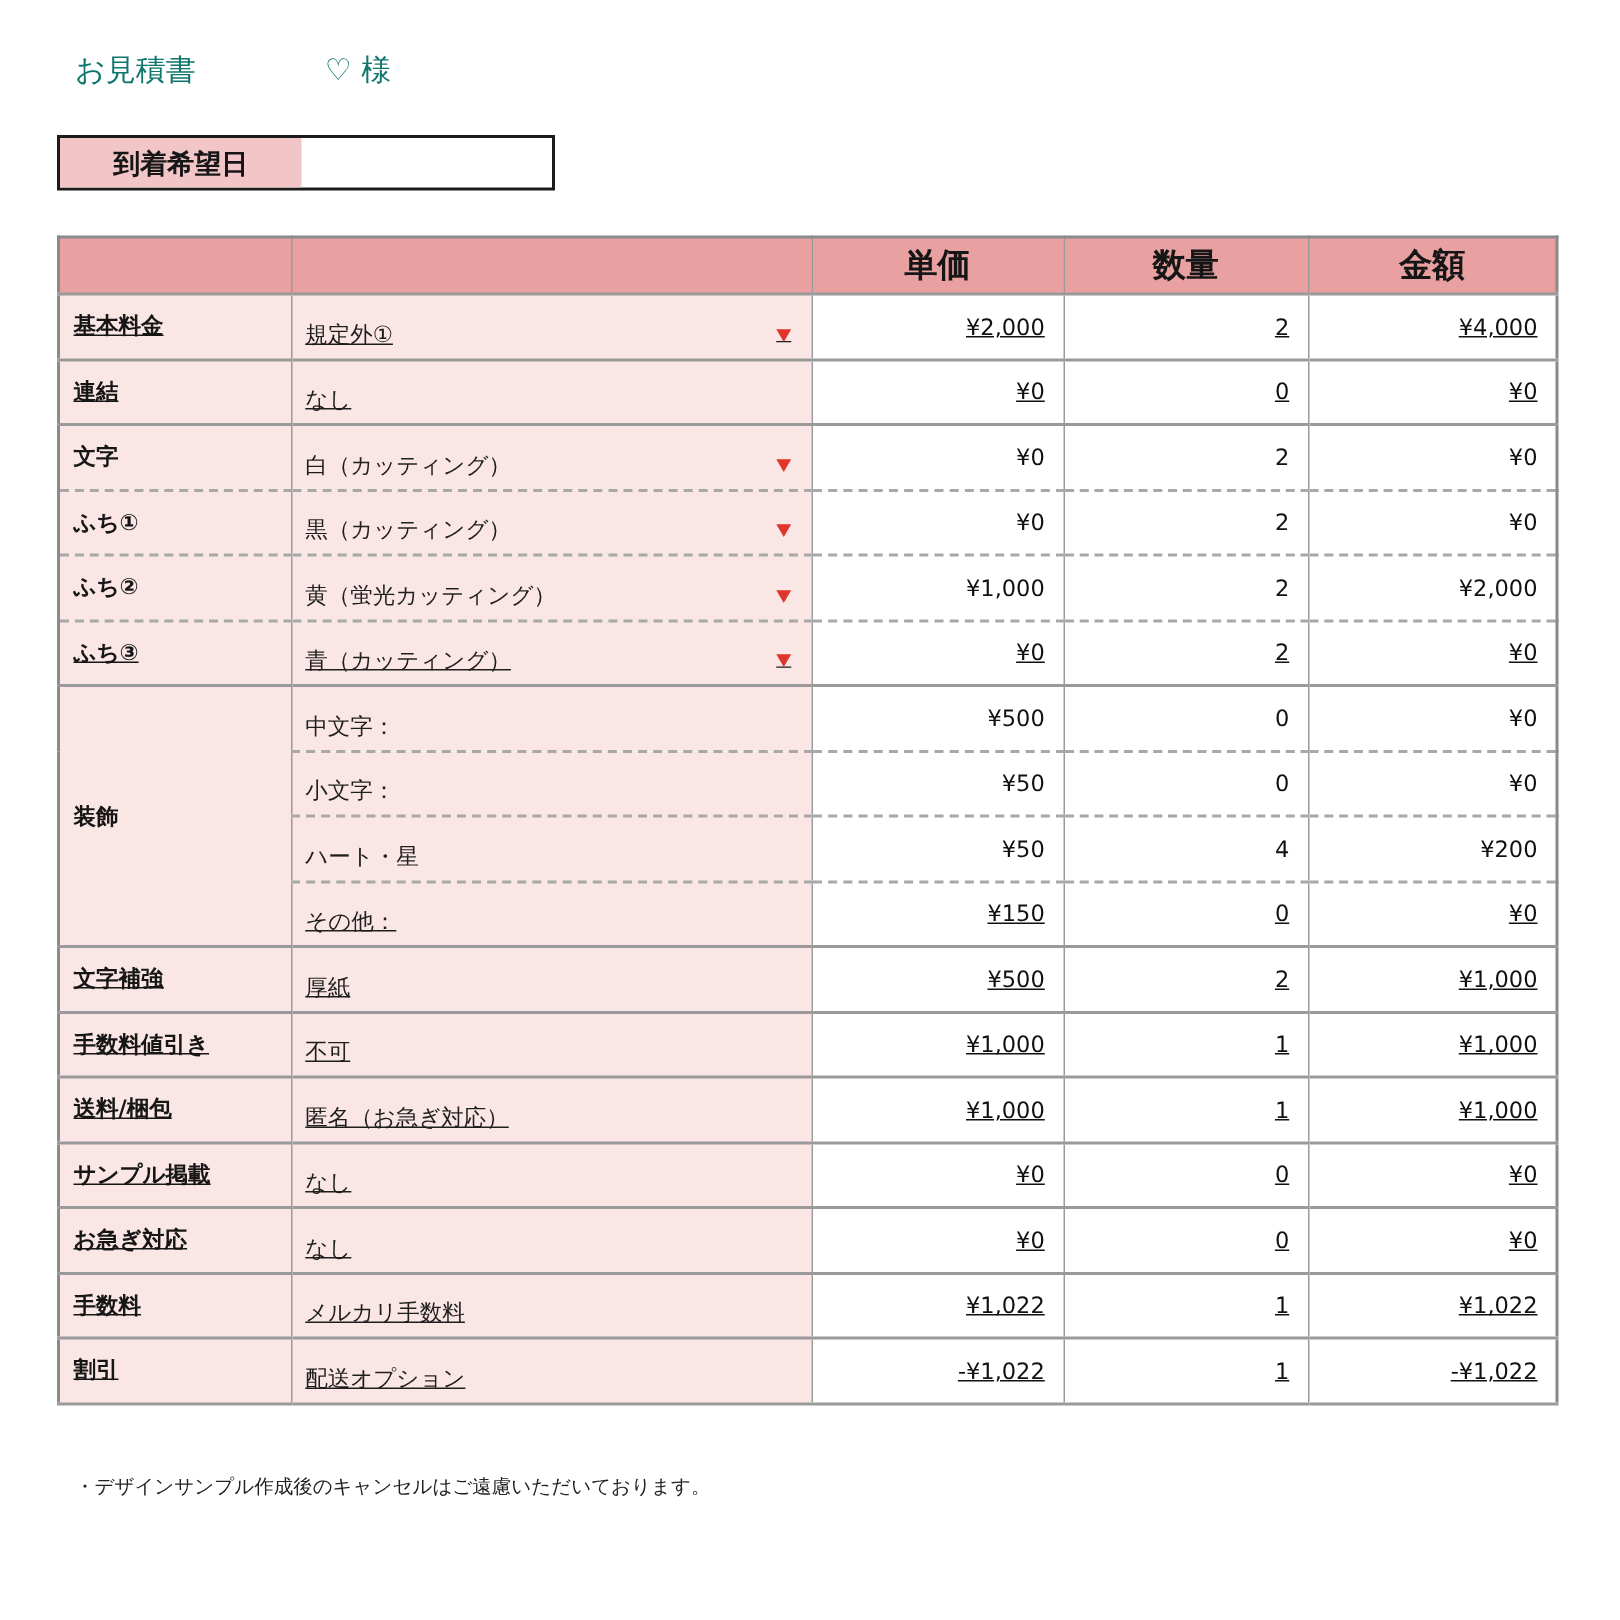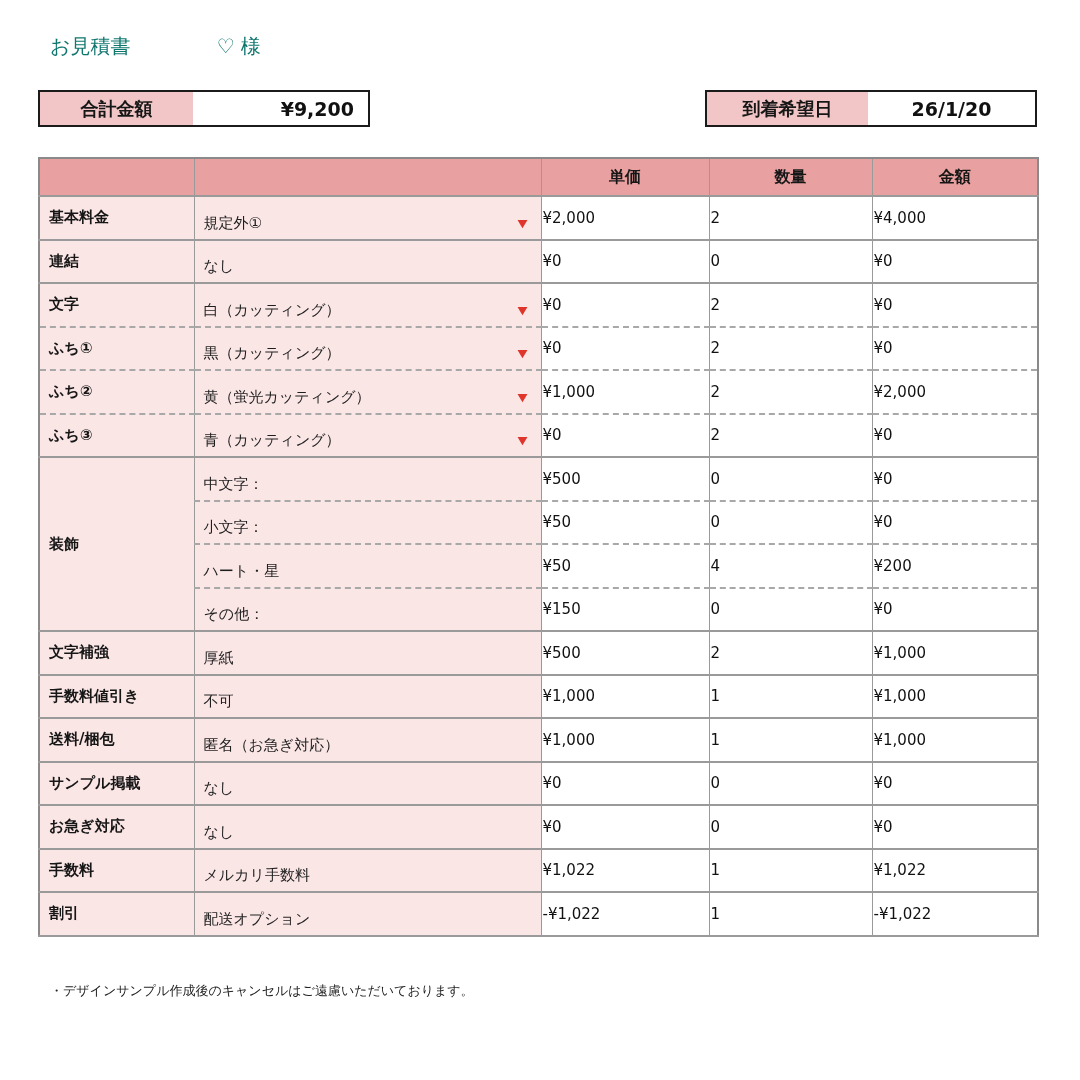--- a/index.html
+++ b/index.html
@@ -57,73 +57,68 @@
 
   
   table.estimate {
     position: absolute; left: 38px; top: 157px; width: 999px;
     border-collapse: collapse; table-layout: fixed;
     border: 2px solid #8A8A8A;
   }
   thead th {
     height: 38px;
     background: var(--header-bg);
-    font-size: 16px; font-weight: 700; color: #161616;
+    font-size: 22px; font-weight: 700; color: #161616;
     border-left: 1.5px solid var(--border);
     border-bottom: 2px solid var(--border);
     text-align: center;
   }
   tbody td {
     height: 43.5px;
     font-size: 15px;
     border-left: 1.5px solid var(--border);
     vertical-align: middle;
     background: #fff;
   }
-  tr.solid > td { border-bottom: 2px solid var(--border); }
+  tr.solid > td { border-bottom: 2px solid var(--border); text-decoration: underline; }
   tr.dashed > td { border-bottom: 2px dashed var(--dash); }
   td.label-cell {
     background: var(--row-label-bg);
     font-weight: 700; color: #161616;
     padding-left: 9px; text-align: left;
   }
   td.label-cell.lb-solid { border-bottom: 2px solid var(--border); }
   td.label-cell.lb-dashed { border-bottom: 2px dashed var(--dash); }
   td.desc-cell { background: var(--row-label-bg); padding: 11px 13px 0 9px; }
   td.desc-cell .desc-inner {
     display: flex; align-items: center; justify-content: space-between;
   }
   .dropdown-arrow {
     color: var(--arrow); font-size: 13px; line-height: 1;
     transform: scaleY(0.85);
   }
-  td.num-cell { text-align: left; padding-right: 12px; color: #111; }
+  td.num-cell { text-align: right; padding-right: 12px; color: #111; }
 
   
   .footer-note {
     position: absolute; left: 50px; top: 982px;
     font-size: 13px; color: #222;
   }
 </style>
 </head>
 <body>
 
 <div class="title-row">
   <span class="page-title">お見積書</span>
   <span class="customer-name">♡ 様</span>
 </div>
 
 <div class="summary-row">
-  <div class="summary-box total">
-    <div class="sum-label">合計金額</div>
-    <div class="sum-value right">¥9,200</div>
-  </div>
   <div class="summary-box arrival">
     <div class="sum-label">到着希望日</div>
-    <div class="sum-value center">26/1/20</div>
   </div>
 </div>
 
 <table class="estimate">
   <colgroup>
     <col style="width:155px">
       <col style="width:347px">
       <col style="width:168px">
       <col style="width:163px">
       <col style="width:166px">

